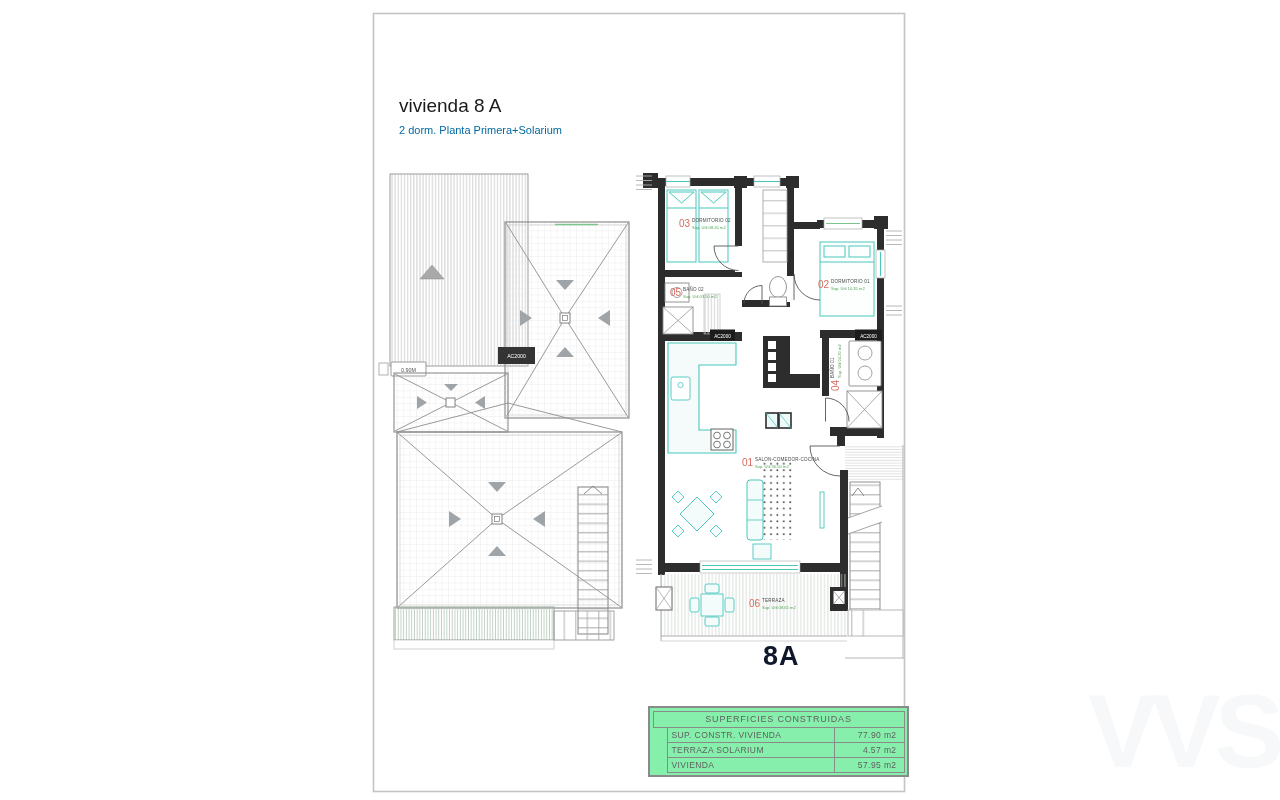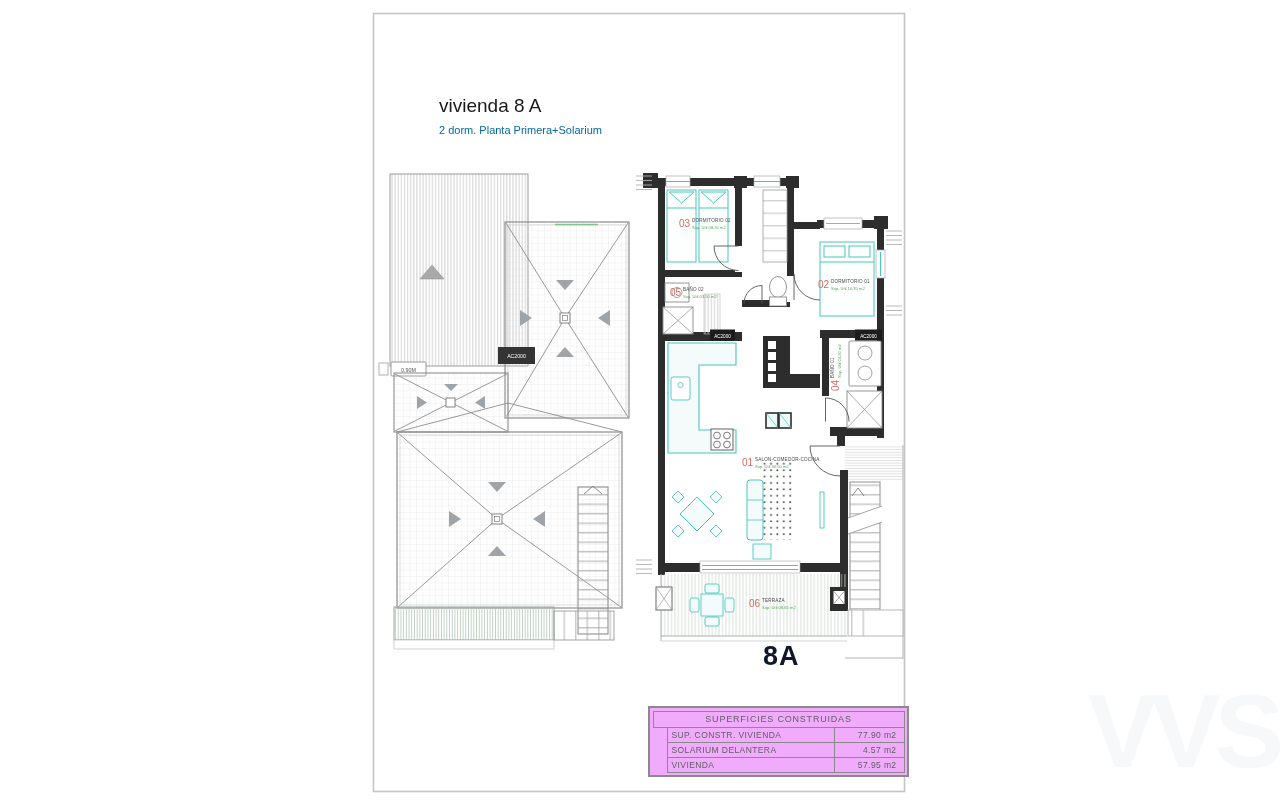--- a/index.html
+++ b/index.html
@@ -7,28 +7,28 @@
         font-family:"Liberation Sans", sans-serif;}
   .plan-svg{position:absolute;left:0;top:0;}
   svg text{font-family:"Liberation Sans", sans-serif;}
   .lblnum{font-size:10px;fill:#d96a5e;}
   .lblname{font-size:4.6px;fill:#4a4a4a;letter-spacing:.2px;}
   .lblarea{font-size:4.1px;fill:#57a257;}
   .acwhite{font-size:4.6px;fill:#ffffff;text-anchor:middle;}
   .acwhite-lg{font-size:5.2px;fill:#ffffff;text-anchor:middle;}
   .doortag{font-size:5.4px;fill:#555;text-anchor:middle;}
 
-  .title-block{position:absolute;left:399px;top:95px;color:#1a1a1a;margin-left:40px;}
+  .title-block{position:absolute;left:399px;top:95px;color:#1a1a1a;}
   .title-line1{font-size:19px;line-height:22px;}
   .title-line2{font-size:11px;line-height:18px;margin-top:4px;color:#0369a1;}
 
   .unit-label{position:absolute;left:763px;top:641px;font-size:27px;font-weight:600;
               color:#0f172a;letter-spacing:1px;text-align:right;}
 
-  .surf-table{position:absolute;left:648px;top:706px;width:252px;background:#f0abfc;
+  .surf-table{position:absolute;left:648px;top:706px;width:252px;background:#86efac;
               border:2px solid #8a8a8a;padding:2.5px;color:#606060;}
   .surf-header{border:1px solid #8a8a8a;text-align:center;font-size:9px;
                letter-spacing:.8px;padding:2.5px 0;}
   .surf-row{display:flex;border:1px solid #8a8a8a;border-top:none;font-size:8.5px;
             letter-spacing:.4px;margin-left:14px;}
   .surf-label{flex:1;padding:2px 0 2px 4px;}
   .surf-value{width:62px;border-left:1px solid #8a8a8a;text-align:right;
               padding:2px 7px 2px 0;}
 
   .watermark{position:absolute;left:1088px;top:672px;width:192px;height:128px;
@@ -395,21 +395,21 @@
 
 <div class="unit-label">8A</div>
 
 <div class="surf-table">
   <div class="surf-header">SUPERFICIES CONSTRUIDAS</div>
   <div class="surf-row">
     <span class="surf-label">SUP. CONSTR. VIVIENDA</span>
     <span class="surf-value">77.90 m2</span>
   </div>
   <div class="surf-row">
-    <span class="surf-label">SOLARIUM DELANTERA</span>
+    <span class="surf-label">TERRAZA SOLARIUM</span>
     <span class="surf-value">4.57 m2</span>
   </div>
   <div class="surf-row">
     <span class="surf-label">VIVIENDA</span>
     <span class="surf-value">57.95 m2</span>
   </div>
 </div>
 
 <div class="watermark">VVS</div>
 

